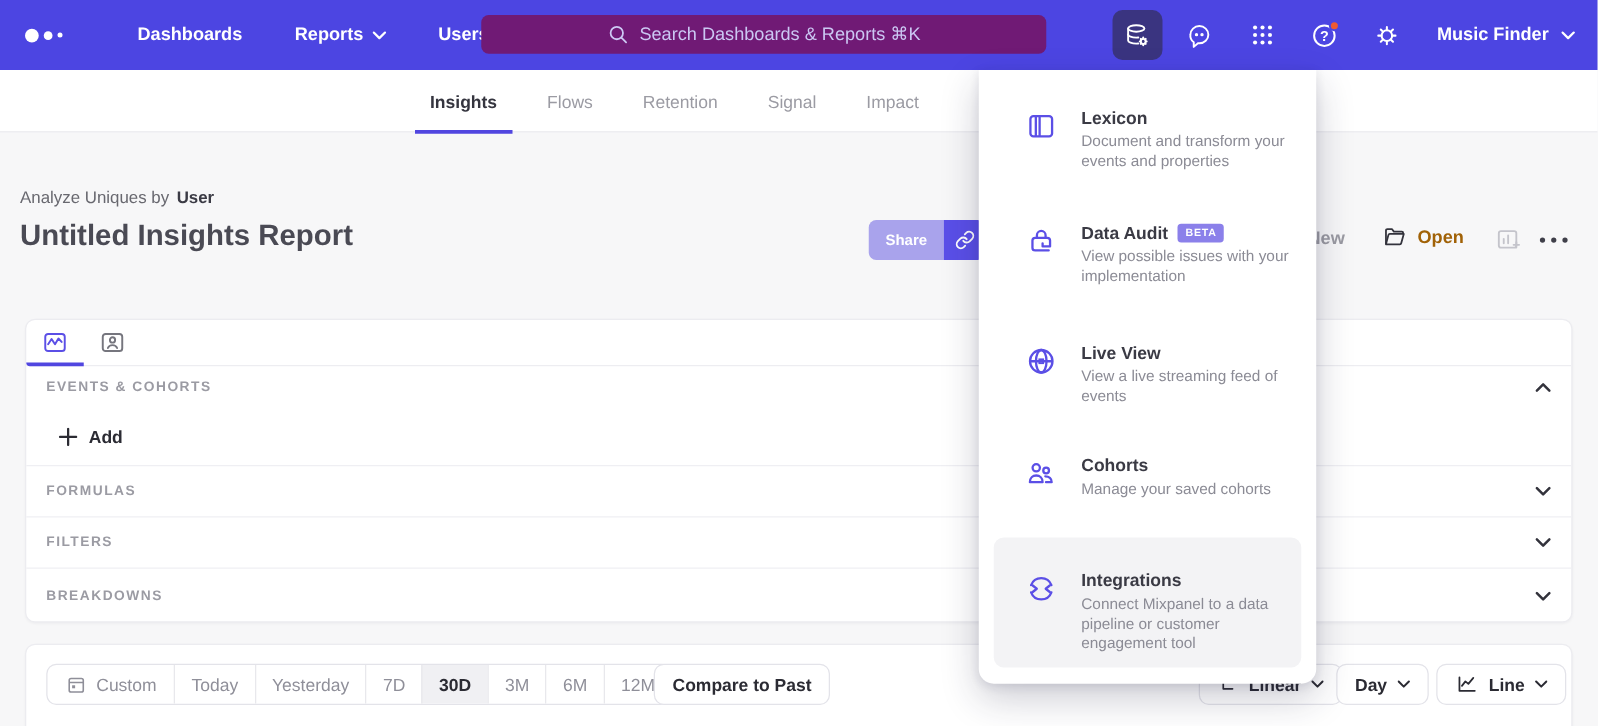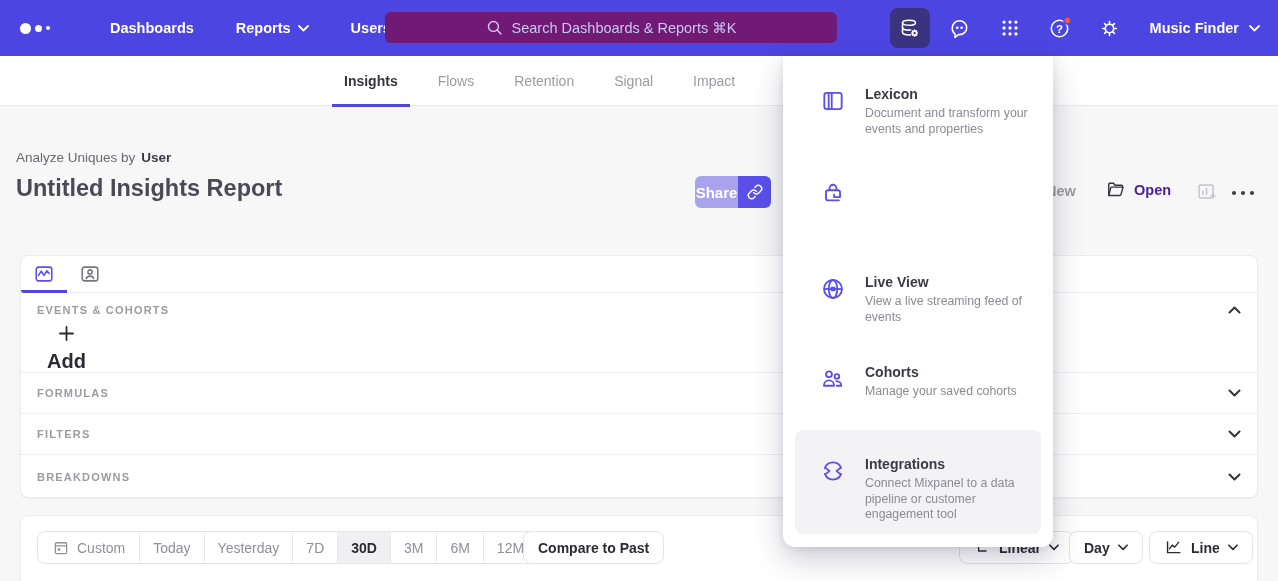--- a/index.html
+++ b/index.html
@@ -28,42 +28,42 @@
   .rtab { position:relative; height:50px; display:flex; align-items:center; padding:0 12px;
     font-size:14px; font-weight:500; color:#9b9ba3; cursor:pointer; white-space:nowrap; }
   .rtab.active { color:#35353f; font-weight:700; }
   .rtab.active::after { content:""; position:absolute; left:0; right:0; bottom:-1px; height:3px; background:#5146e0; }
 
   
   #analyze-line { position:absolute; left:16px; top:150px; font-size:13.5px; color:#68686f; font-weight:500; }
   #analyze-line b { color:#3b3b45; font-weight:700; margin-left:6px; }
   #report-title { position:absolute; left:16px; top:175px; font-size:23.5px; font-weight:700; color:#4a4a54; }
   #share-group { position:absolute; left:695px; top:176px; height:32px; display:flex; }
-  #share-btn { width:43px; height:32px; background:#a9a3ec; color:#fff; font-size:15px; font-weight:600;
+  #share-btn { width:60px; height:32px; background:#a9a3ec; color:#fff; font-size:12px; font-weight:600;
     border:none; border-radius:6px 0 0 6px; cursor:pointer; }
   #share-link-btn { width:33px; height:32px; background:#5a4fe8; border:none; border-radius:0 6px 6px 0;
     display:flex; align-items:center; justify-content:center; cursor:pointer; }
   #new-btn { position:absolute; left:1046px; top:183px; font-size:14.5px; font-weight:600; color:#9a9aa2; cursor:pointer; }
   #open-btn { position:absolute; left:1106px; top:180px; display:flex; align-items:center; gap:9px;
-    font-size:14.5px; font-weight:700; color:#4c1d95; cursor:pointer; }
+    font-size:14.5px; font-weight:700; color:#a16207; cursor:pointer; }
   #add-dash-btn { position:absolute; left:1196px; top:181px; cursor:pointer; }
   #more-btn { position:absolute; left:1230px; top:184px; cursor:pointer; }
 
   
   #builder-card { position:absolute; left:20px; top:255px; width:1238px; height:243px; background:#fff;
     border:1px solid #ececf0; border-radius:8px; box-shadow:0 1px 2px rgba(25,25,50,0.04); }
   #builder-tabs { position:relative; height:37px; border-bottom:1px solid #ededf1; display:flex; }
   .btab { position:relative; width:46px; height:100%; display:flex; align-items:center; justify-content:center; cursor:pointer; }
   .btab.active::after { content:""; position:absolute; left:0; right:0; bottom:-1px; height:3px; background:#5146e0; border-radius:0 0 0 6px; }
   .sect-row { position:relative; display:flex; align-items:center; padding:0 16px; }
   .sect-label { font-size:11px; font-weight:700; letter-spacing:1.2px; color:#9b9ba3; }
   .sect-chev { margin-left:auto; display:flex; align-items:center; cursor:pointer; }
   #row-events { height:33px; }
   #row-add { height:46px; display:flex; align-items:center; padding-left:26px; }
-  #add-btn { display:flex; align-items:center; gap:9px; font-size:20px; font-weight:700; color:#2b2b33; cursor:pointer;flex-direction:column; }
+  #add-btn { display:flex; align-items:center; gap:9px; font-size:14px; font-weight:700; color:#2b2b33; cursor:pointer; }
   .collapsed-row { height:41px; border-top:1px solid #efeff3; }
   #row-breakdowns { height:44px; }
 
   
   #date-card { position:absolute; left:20px; top:515px; width:1238px; height:80px; background:#fff;
     border:1px solid #ececf0; border-radius:8px; box-shadow:0 1px 2px rgba(25,25,50,0.04); }
   #seg-group { position:absolute; left:16px; top:15px; height:33px; display:flex; align-items:stretch;
     border:1px solid #e3e3e9; border-radius:8px; overflow:hidden; background:#fff; }
   .seg { display:flex; align-items:center; gap:7px; padding:0 13px; font-size:14px; font-weight:500;
     color:#8f8f99; border-left:1px solid #e8e8ec; cursor:pointer; white-space:nowrap; }
@@ -382,20 +382,27 @@
         </div>
       <div class="mi-desc">Document and transform your events and properties</div>
     </div>
   </div>
 
   <div class="menu-item" style="top:122px;">
     <svg class="mi-icon" viewBox="0 0 24 24" fill="none" stroke="#5b4fe6" stroke-width="1.7" stroke-linecap="round" stroke-linejoin="round">
       <path d="M8.8,9.3 V7.6 a3.2,3.2 0 0 1 6.4,0 V9.3"></path>
       <path d="M17.5,18.8 H7.5 a2,2 0 0 1 -2,-2 v-5.3 a2,2 0 0 1 2,-2 h9 a2,2 0 0 1 2,2 v4.3 h-5.5 v-2.3"></path>
     </svg>
+    <div class="mi-text">
+      <div class="mi-title">
+        <span>Data Audit</span>
+        <span class="beta-badge">BETA</span>
+      </div>
+      <div class="mi-desc">View possible issues with your implementation</div>
+    </div>
   </div>
 
   <div class="menu-item" style="top:218px;">
     <svg class="mi-icon" viewBox="0 0 24 24" fill="none" stroke="#5b4fe6" stroke-width="1.7">
       <circle cx="12" cy="12" r="8.3"></circle>
       <line x1="3.7" y1="12" x2="20.3" y2="12"></line>
       <ellipse cx="12" cy="12" rx="3.9" ry="8.3"></ellipse>
       <rect x="10.6" y="10.6" width="2.8" height="2.8" stroke-width="1.4"></rect>
     </svg>
     <div class="mi-text">

